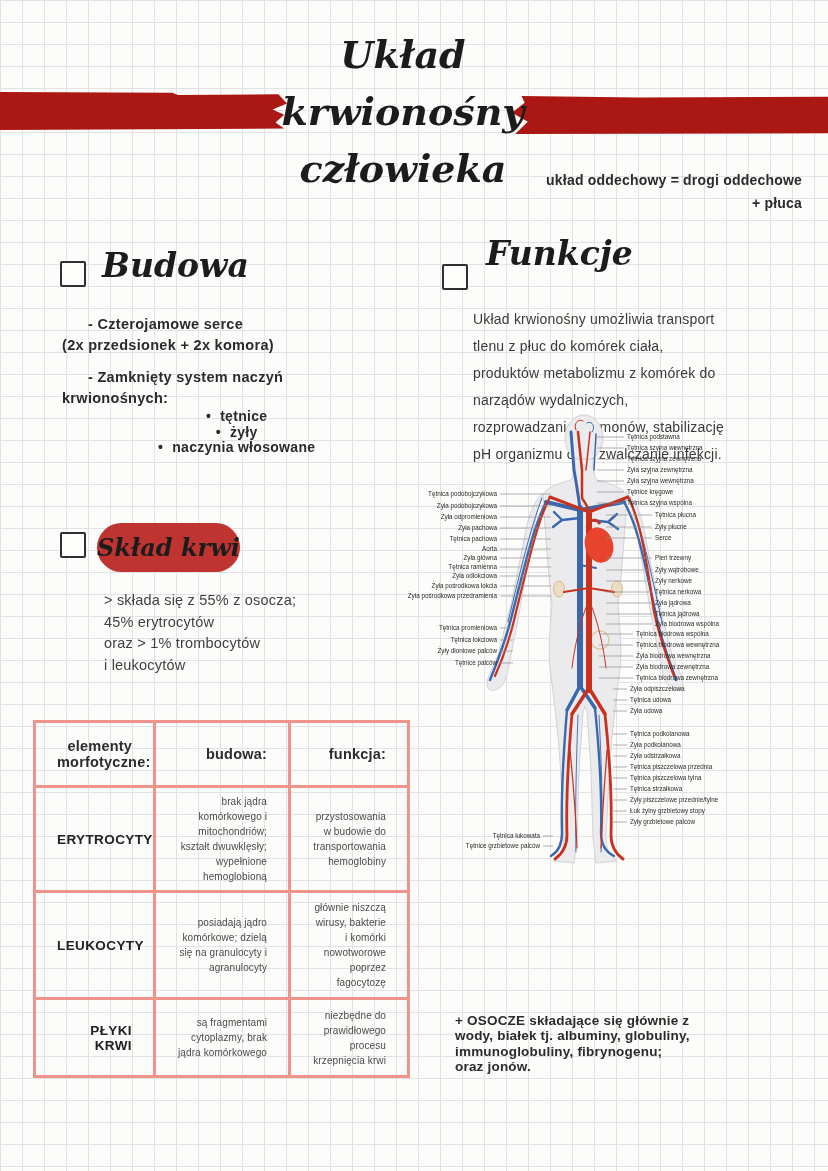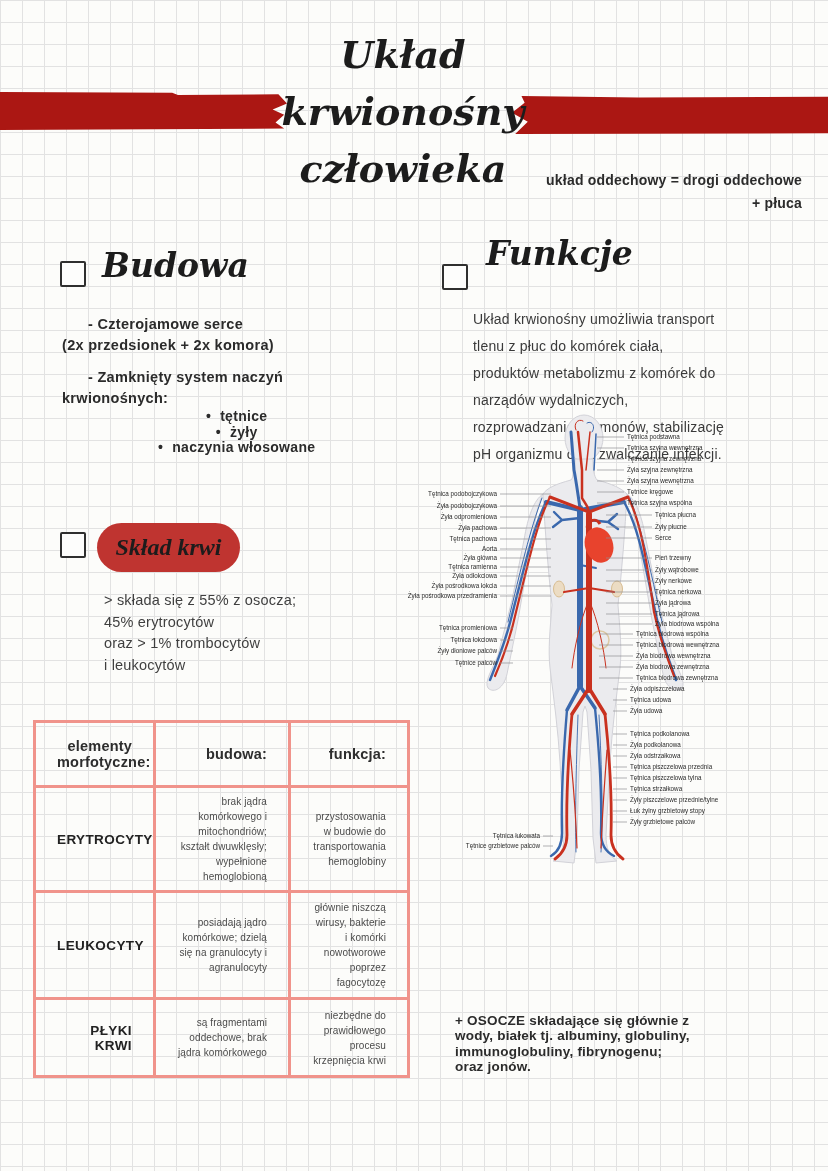--- a/index.html
+++ b/index.html
@@ -43,21 +43,21 @@
 
   .note-block{font-size:14.5px;font-weight:bold;letter-spacing:.3px;line-height:21px;white-space:pre-line;text-indent:26px;}
   .bullets{list-style:none;font-size:14px;font-weight:bold;letter-spacing:.3px;text-align:center;}
   .bullets li{line-height:15.5px;}
   .bullets li::before{content:"•";margin-right:9px;}
 
   .paragraph{font-size:14px;line-height:27px;letter-spacing:.2px;color:#3a3a3a;white-space:pre-line;}
 
   .badge{left:97px;top:523px;width:143px;height:49px;background:var(--badge-red);
     border-radius:25px;display:flex;align-items:center;justify-content:center;}
-  .badge .h-script{font-size:24px;font-family:Liberation Serif, serif;}
+  .badge .h-script{font-size:24px;}
 
   .blood-text{left:104px;top:590px;font-size:14.5px;line-height:21.5px;letter-spacing:.2px;color:#3f3f3f;white-space:pre-line;}
 
   table.morph{left:33px;top:720px;width:374px;border-collapse:collapse;table-layout:fixed;position:absolute;}
   table.morph td,table.morph th{border:3px solid var(--table-border);vertical-align:middle;text-align:right;padding:4px 21px;}
   table.morph .c1{width:120px;}
   table.morph .c2{width:135px;}
   table.morph .c3{width:119px;}
   .th-cell{font-size:14.5px;font-weight:bold;letter-spacing:.2px;color:#2d2d2d;height:65px;}
   .row-name{font-size:13.5px;font-weight:bold;letter-spacing:.4px;color:#222;}
@@ -130,21 +130,21 @@
       <td class="cell-text">brak jądra komórkowego i mitochondriów; kształt dwuwklęsły; wypełnione hemoglobioną</td>
       <td class="cell-text">przystosowania w budowie do transportowania hemoglobiny</td>
     </tr>
     <tr class="r2">
       <td class="row-name">LEUKOCYTY</td>
       <td class="cell-text">posiadają jądro komórkowe; dzielą się na granulocyty i agranulocyty</td>
       <td class="cell-text">głównie niszczą wirusy, bakterie i komórki nowotworowe poprzez fagocytozę</td>
     </tr>
     <tr class="r3">
       <td class="row-name">PŁYKI KRWI</td>
-      <td class="cell-text">są fragmentami oddechowe, brak jądra komórkowego</td>
+      <td class="cell-text">są fragmentami cytoplazmy, brak jądra komórkowego</td>
       <td class="cell-text">niezbędne do prawidłowego procesu krzepnięcia krwi</td>
     </tr>
   </tbody>
     </table>
 
   <div class="abs osocze">+ OSOCZE składające się głównie z
 wody, białek tj. albuminy, globuliny,
 immunoglobuliny, fibrynogenu;
 oraz jonów.</div>
 

